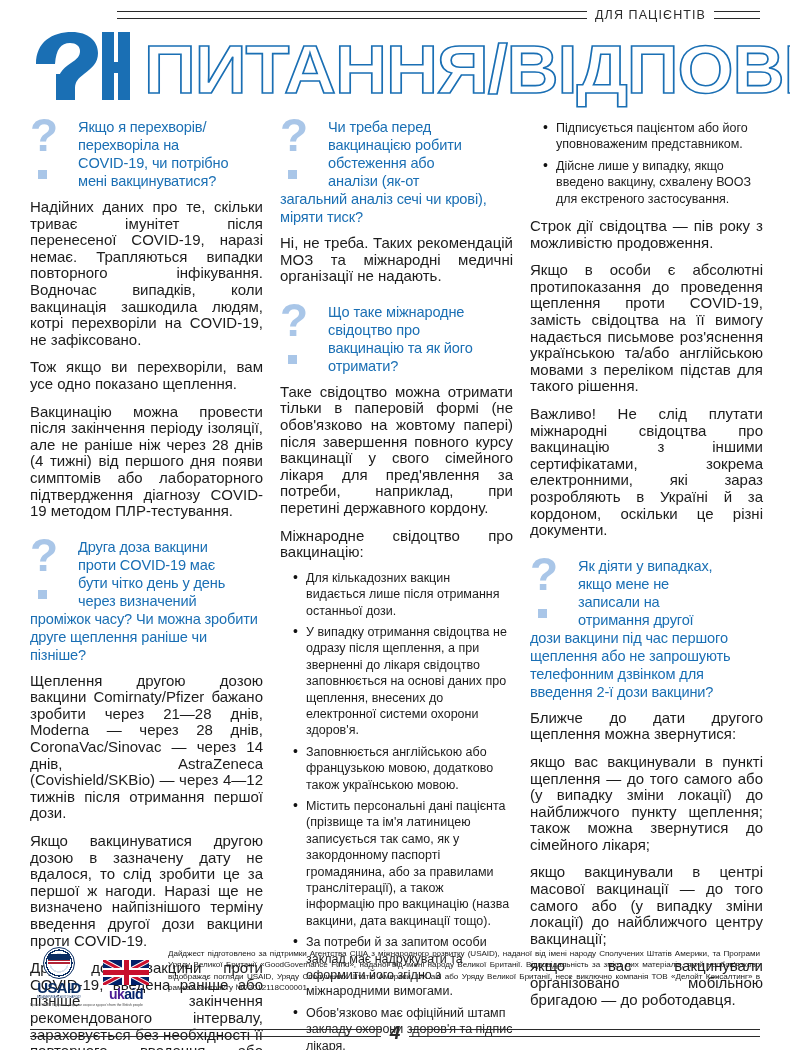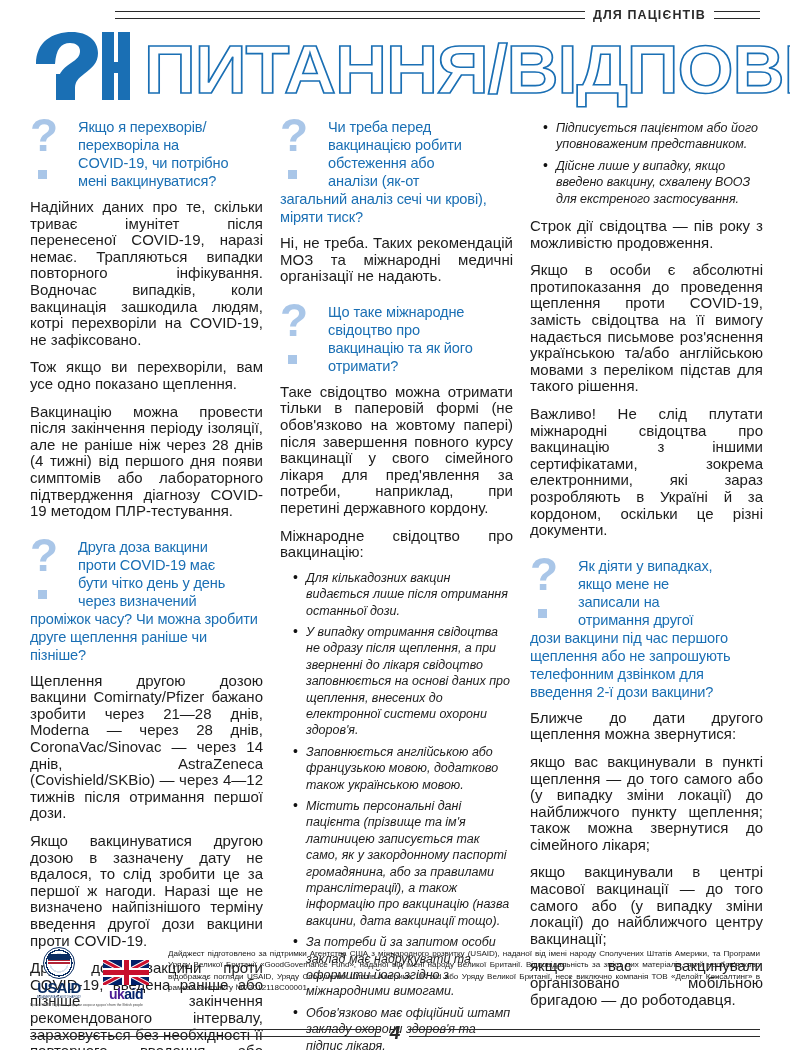--- a/index.html
+++ b/index.html
@@ -42,21 +42,21 @@
     flex: 1 1 auto;
     height: 6px;
     border-top: 1px solid #2a2a2a;
     border-bottom: 1px solid #2a2a2a;
     max-width: 470px;
   }
   .kicker-text {
     font-size: 12.5px;
     letter-spacing: 1.1px;
     color: #2a2a2a;
-    font-weight: 700;
+    font-weight: 400;
     text-transform: uppercase;
     white-space: nowrap;
   }
   .kicker-rule-short {
     width: 46px;
     height: 6px;
     border-top: 1px solid #2a2a2a;
     border-bottom: 1px solid #2a2a2a;
   }
 
@@ -152,21 +152,20 @@
   }
 
   
   ul.bullets {
     margin: 9px 0 0 0;
     padding-left: 17px;
     list-style: none;
   }
   ul.bullets li {
     position: relative;
-    font-style: italic;
     font-size: 12.5px;
     line-height: 16.4px;
     text-align: left;
     margin-bottom: 5px;
     padding-left: 9px;
   }
   ul.bullets li::before {
     content: "\2022";
     position: absolute;
     left: -4px;

